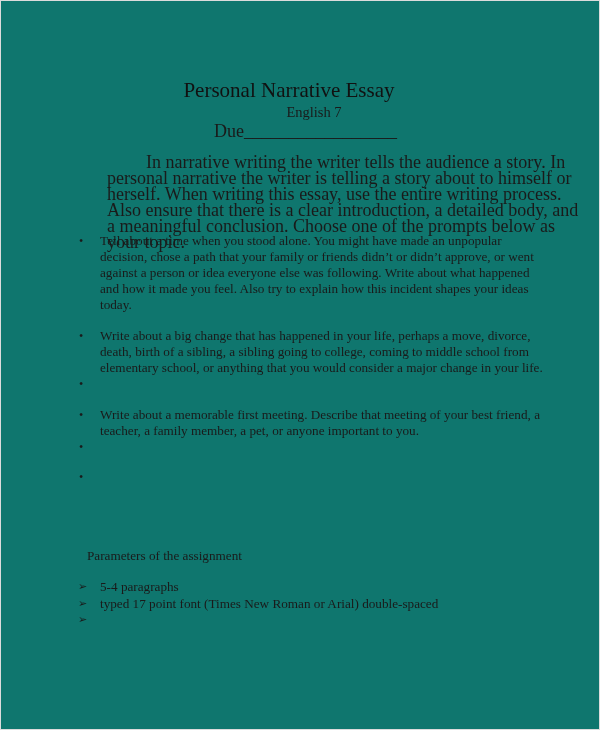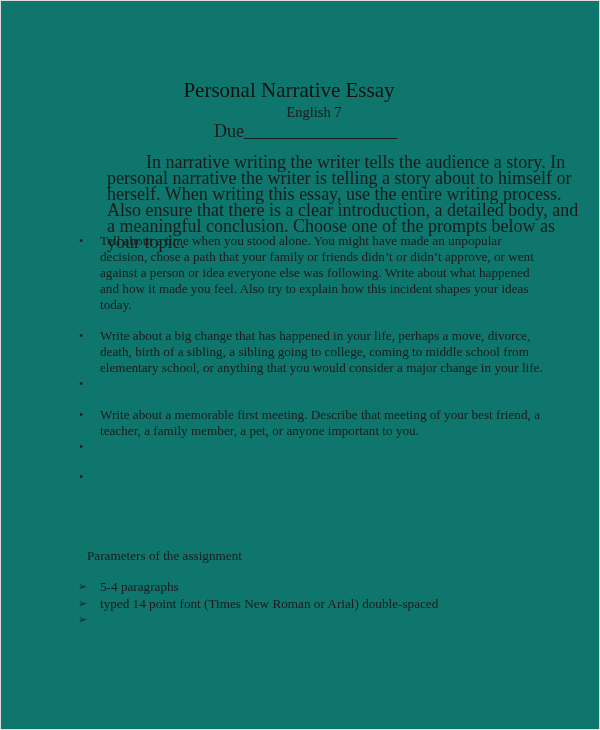--- a/index.html
+++ b/index.html
@@ -89,19 +89,19 @@
 
   <div class="params-heading">Parameters of the assignment</div>
 
   <ul class="params">
     <li>
       <span class="arrow">➢</span>
       <span>5-4 paragraphs</span>
     </li>
     <li>
       <span class="arrow">➢</span>
-      <span>typed 14 point font (Times New Roman or Arial) double-spaced</span>
+      <span>typed 17 point font (Times New Roman or Arial) double-spaced</span>
     </li>
     <li>
       <span class="arrow">➢</span>
     </li>
   </ul>
 </div>
 
 </body></html>

